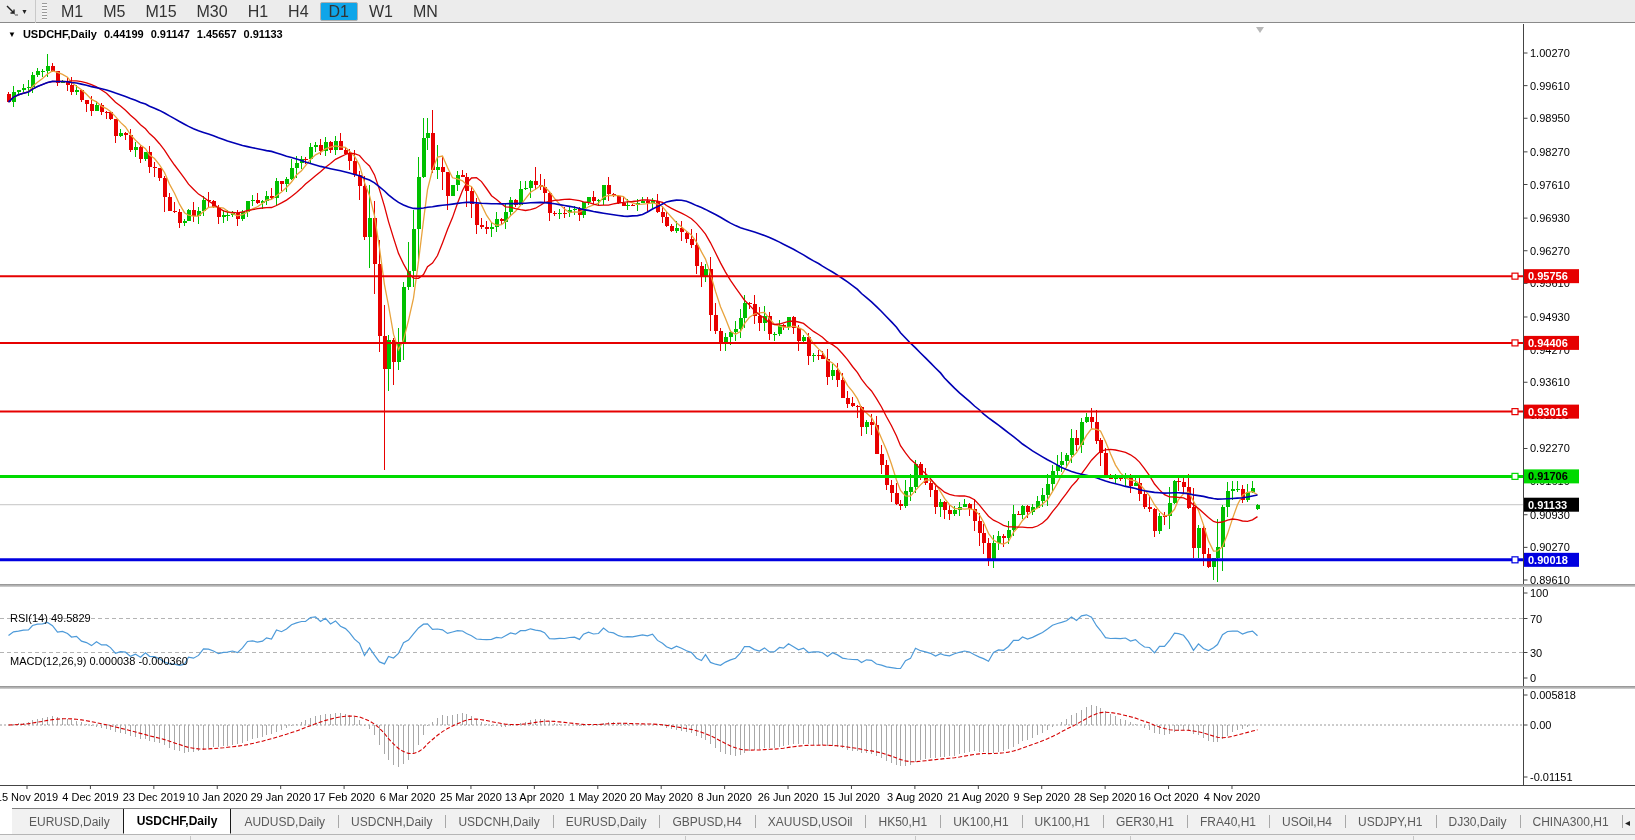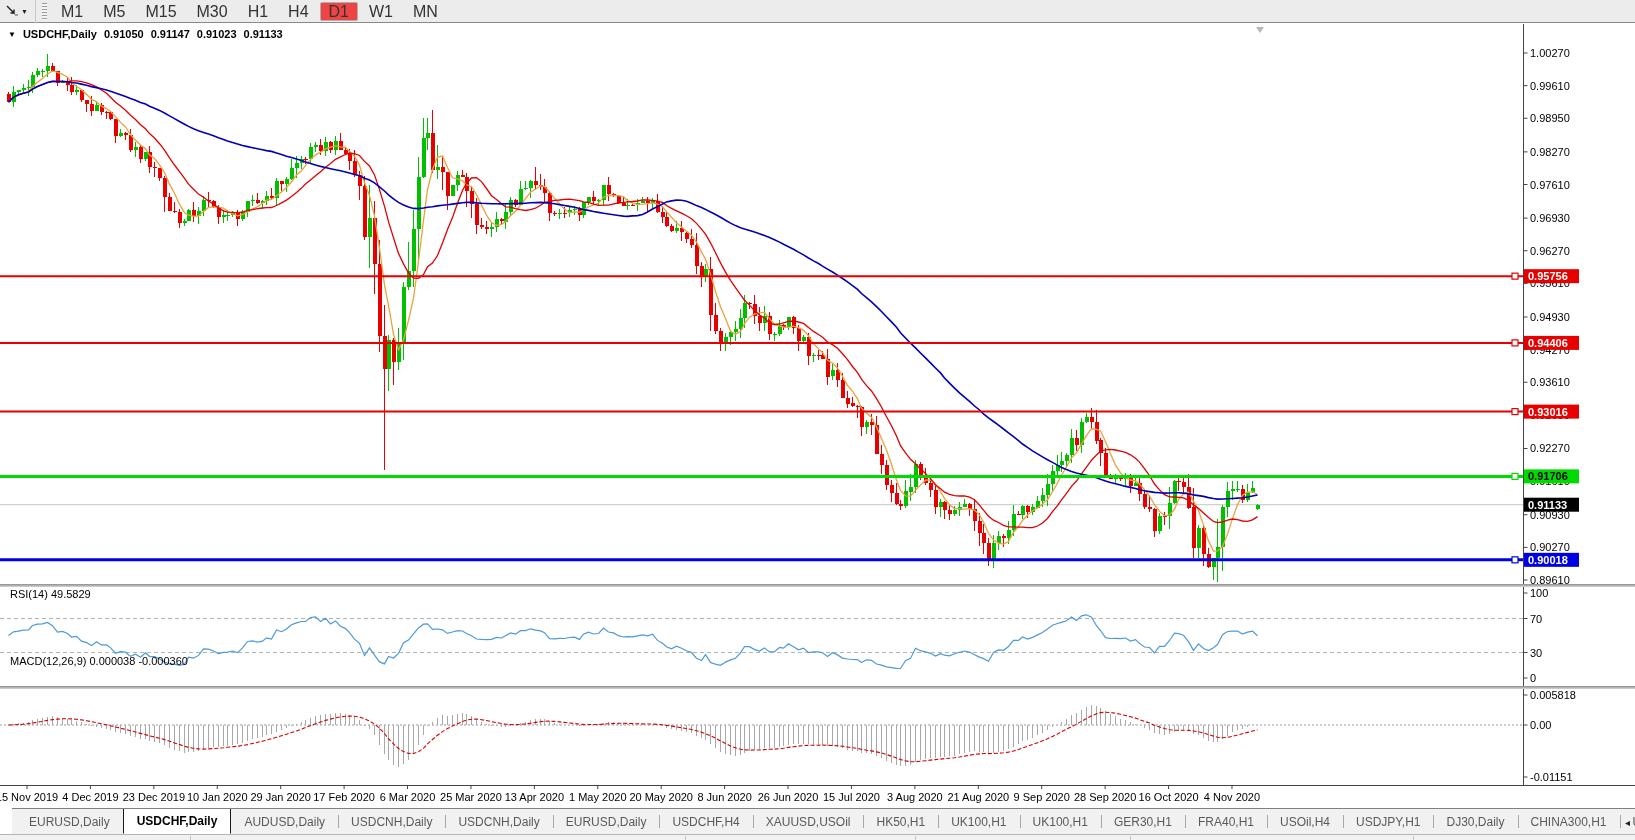--- a/index.html
+++ b/index.html
@@ -6,26 +6,26 @@
 html,body{width:1635px;height:840px;overflow:hidden;background:#fff;font-family:"Liberation Sans",sans-serif}
 #app{position:relative;width:1635px;height:840px;background:#fff}
 
 .toolbar{position:absolute;top:0;left:0;width:1635px;height:23px;background:#ececec;border-bottom:1px solid #8a8a8a;display:flex;align-items:center;z-index:30}
 .tool-icon{display:flex;align-items:center;gap:2px;padding:0 5px;height:100%}
 .dd{font-size:7px;color:#222;line-height:1}
 .tb-sep{width:1px;height:23px;background:#c9c9c9;margin:0 2px}
 .tb-grip{width:5px;height:17px;margin:0 4px;background:repeating-linear-gradient(#9a9a9a 0 1px,#f5f5f5 1px 3px)}
 .tf-group{display:flex;align-items:center;height:100%}
 .tf-btn{font-size:16px;color:#333;padding:2px 8px;margin:6px 1px;border:1px solid transparent;border-radius:2px;cursor:default;line-height:13px}
-.tf-btn.active{background:#ef4444;border-color:#b0b0b0}
+.tf-btn.active{background:#0ea5e9;border-color:#b0b0b0}
 
 .chart-title{position:absolute;top:28px;left:8px;font-size:11px;font-weight:bold;color:#000;z-index:20;display:flex;gap:7px;align-items:center;background:rgba(255,255,255,.0)}
 .chart-title .tri{font-size:8px;font-weight:normal}
 .panel-label{position:absolute;left:10px;font-size:11px;color:#000;z-index:20}
-#rsi-label{top:588px}
+#rsi-label{top:612px}
 #macd-label{top:655px}
 #chart-svg{position:absolute;top:24px;left:0;z-index:5}
 .splitter{position:absolute;left:0;width:1635px;height:3px;background:linear-gradient(#8d8d8d,#d6d6d6);z-index:15}
 
 .tabbar{position:absolute;top:808px;left:12px;width:1635px;height:26px;background:#f1f1f1;border-top:1px solid #808080;display:flex;align-items:stretch;z-index:30;padding-left:4px}
 .tabs{display:flex;align-items:stretch;overflow:hidden}
 .tab{display:flex;align-items:center;padding:0 13px;font-size:12px;color:#5a5a5a;position:relative;white-space:nowrap}
 .tab:not(.active):not(:first-child)::before{content:"";position:absolute;left:0;top:6px;bottom:6px;border-left:1px solid #a8a8a8}
 .tab.active{background:#fff;border:1px solid #1a1a1a;border-bottom:1px solid #fff;margin-top:-1px;font-weight:bold;color:#000}
 .tab.active::before{display:none}
@@ -59,23 +59,23 @@
         <div class="tf-btn">H4</div>
         <div class="tf-btn active">D1</div>
         <div class="tf-btn">W1</div>
         <div class="tf-btn">MN</div>
       </div>
   </div>
 
   <div class="chart-title">
     <span class="tri">▼</span>
     <span>USDCHF,Daily</span>
-    <span>0.91050</span>
+    <span>0.44199</span>
     <span>0.91147</span>
-    <span>0.91023</span>
+    <span>1.45657</span>
     <span>0.91133</span>
   </div>
 
   <div class="panel-label" id="rsi-label">RSI(14) 49.5829</div>
   <div class="panel-label" id="macd-label">MACD(12,26,9) 0.000038 -0.000360</div>
 
   <svg id="chart-svg" width="1635" height="784">
       <line x1="0" x2="1523.5" y1="480.70722326454046" y2="480.70722326454046" stroke="#c4c4c4" stroke-width="1"></line>
       <g shape-rendering="crispEdges">
         <line x1="8.5" x2="8.5" y1="68.3" y2="78.4" stroke="#e80000" stroke-width="1"></line>
@@ -983,21 +983,21 @@
   <div class="splitter" style="top:686px"></div>
 
   <div class="tabbar">
     <div class="tabs">
         <div class="tab">EURUSD,Daily</div>
         <div class="tab active">USDCHF,Daily</div>
         <div class="tab">AUDUSD,Daily</div>
         <div class="tab">USDCNH,Daily</div>
         <div class="tab">USDCNH,Daily</div>
         <div class="tab">EURUSD,Daily</div>
-        <div class="tab">USDCHF,H4</div>
+        <div class="tab">GBPUSD,H4</div>
         <div class="tab">XAUUSD,USOil</div>
         <div class="tab">HK50,H1</div>
         <div class="tab">UK100,H1</div>
         <div class="tab">UK100,H1</div>
         <div class="tab">GER30,H1</div>
         <div class="tab">FRA40,H1</div>
         <div class="tab">USOil,H4</div>
         <div class="tab">USDJPY,H1</div>
         <div class="tab">DJ30,Daily</div>
         <div class="tab">CHINA300,H1</div>

